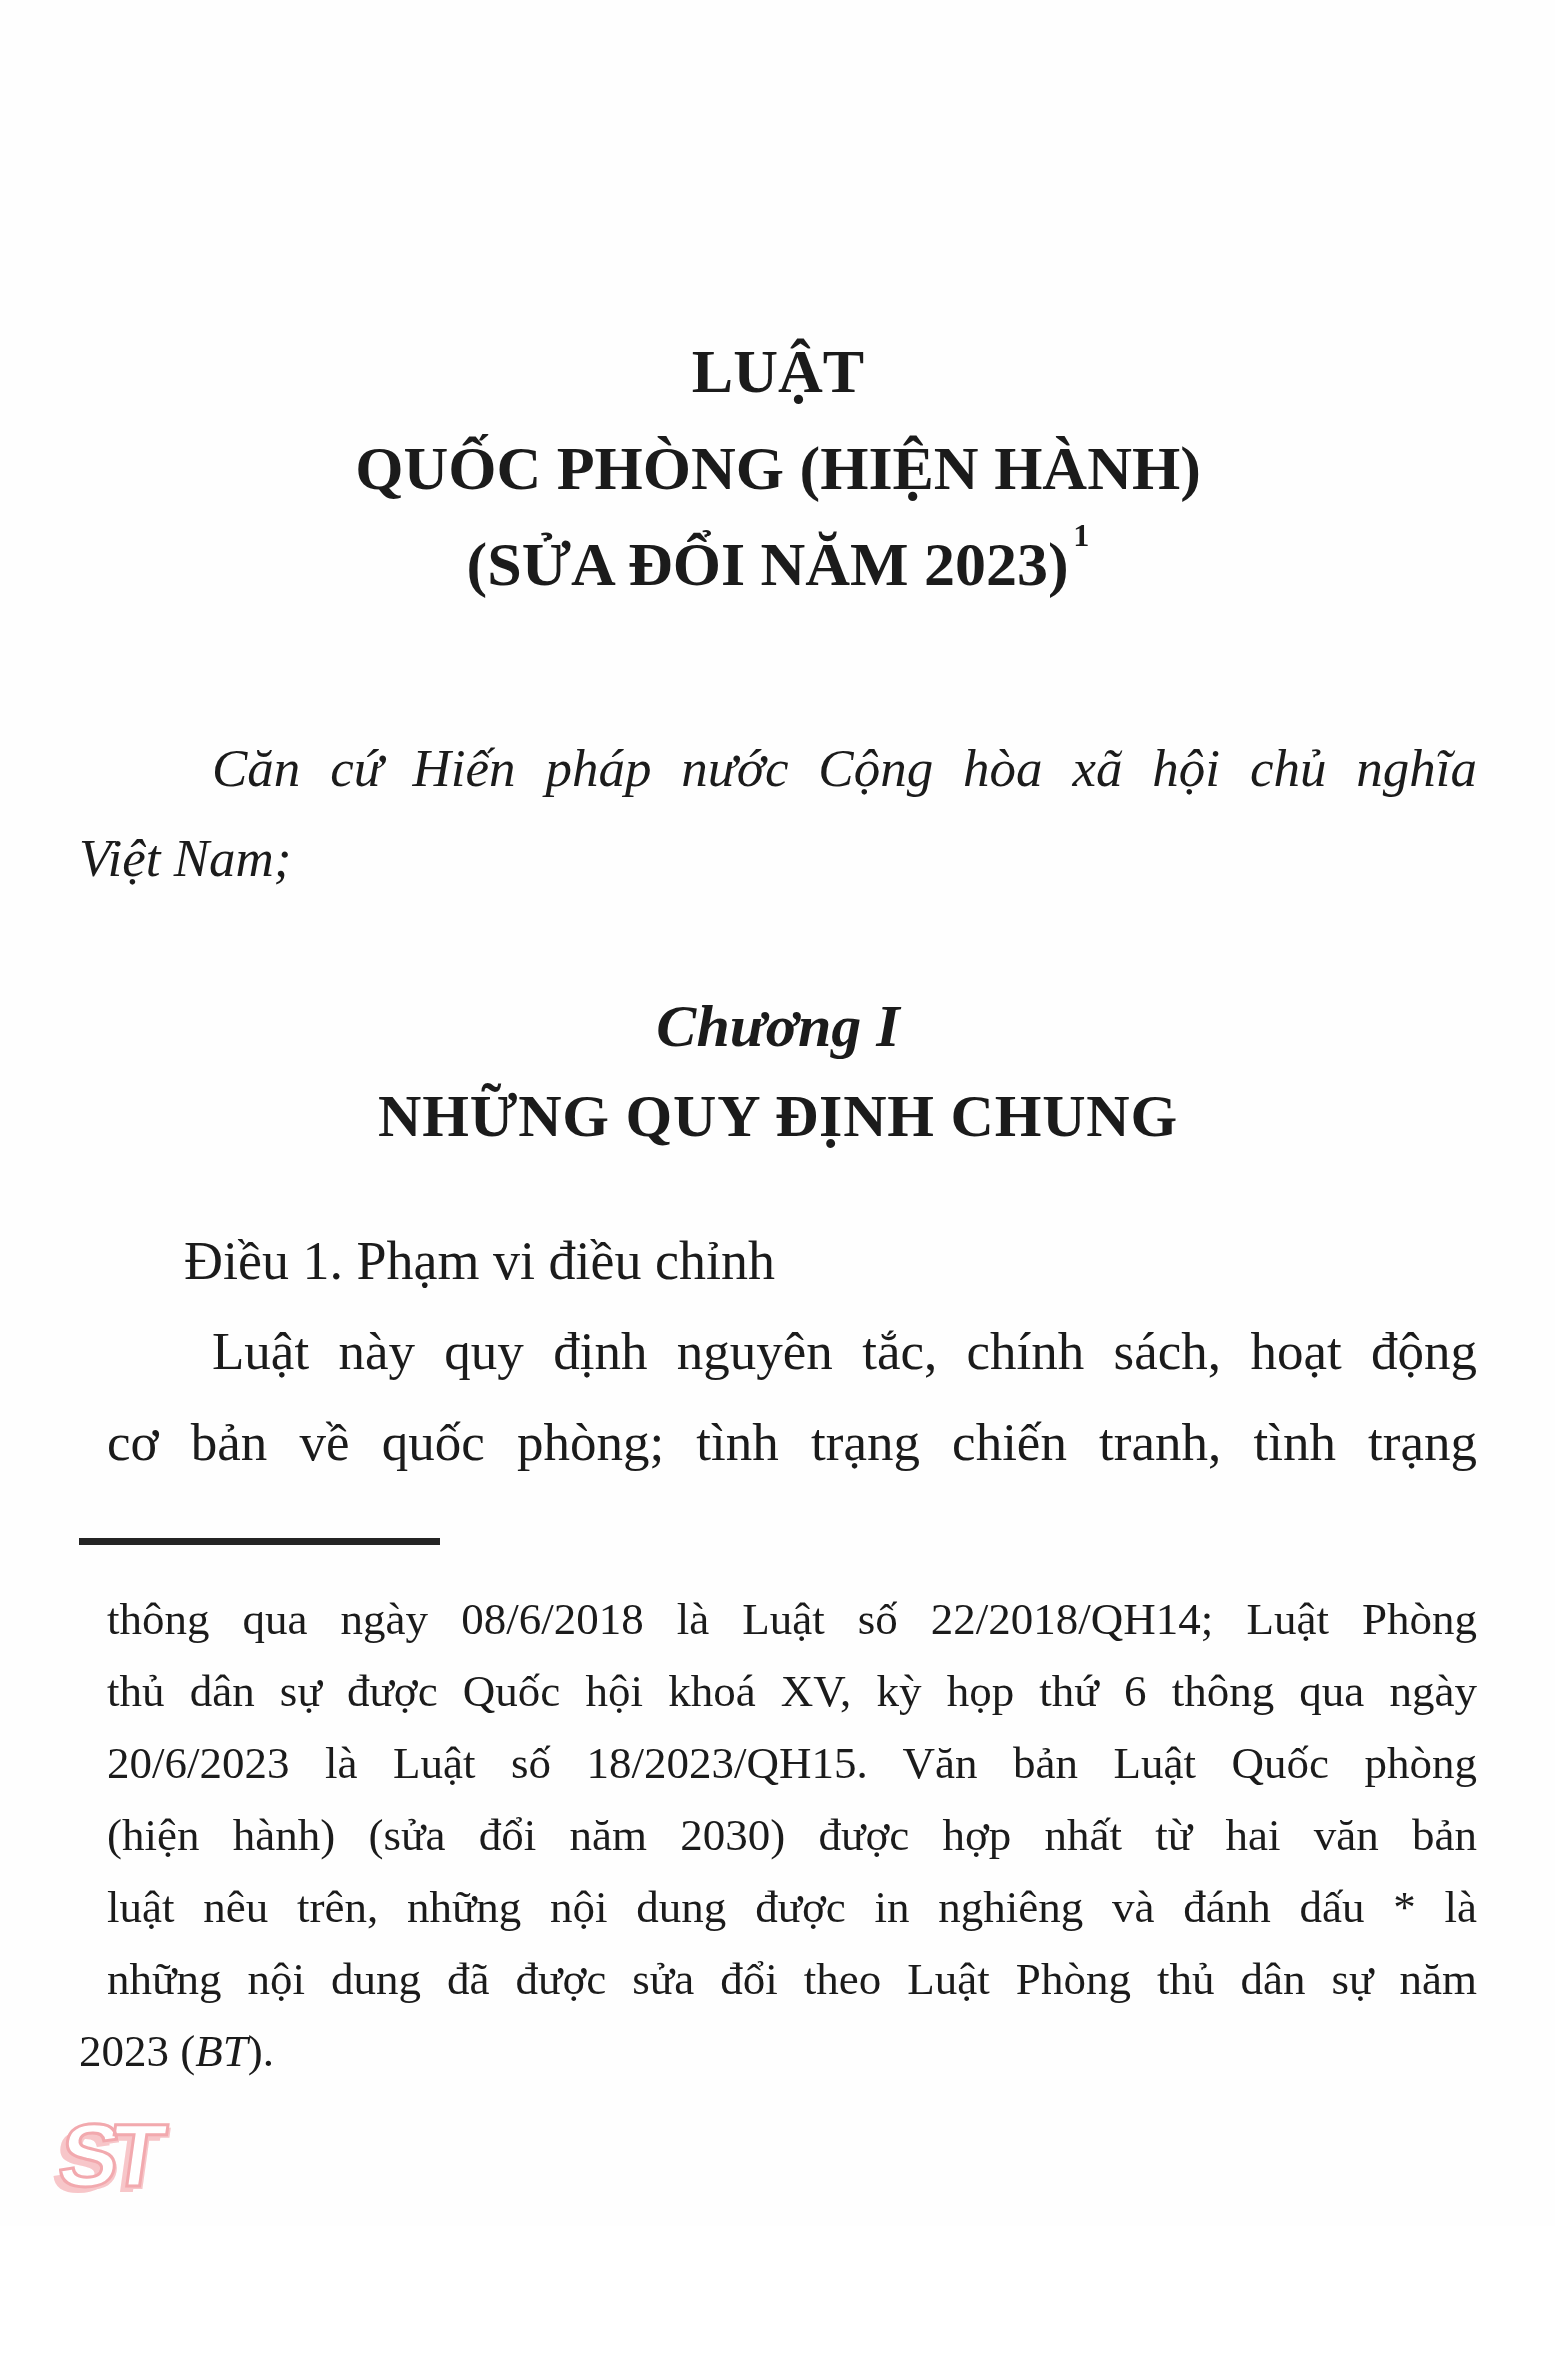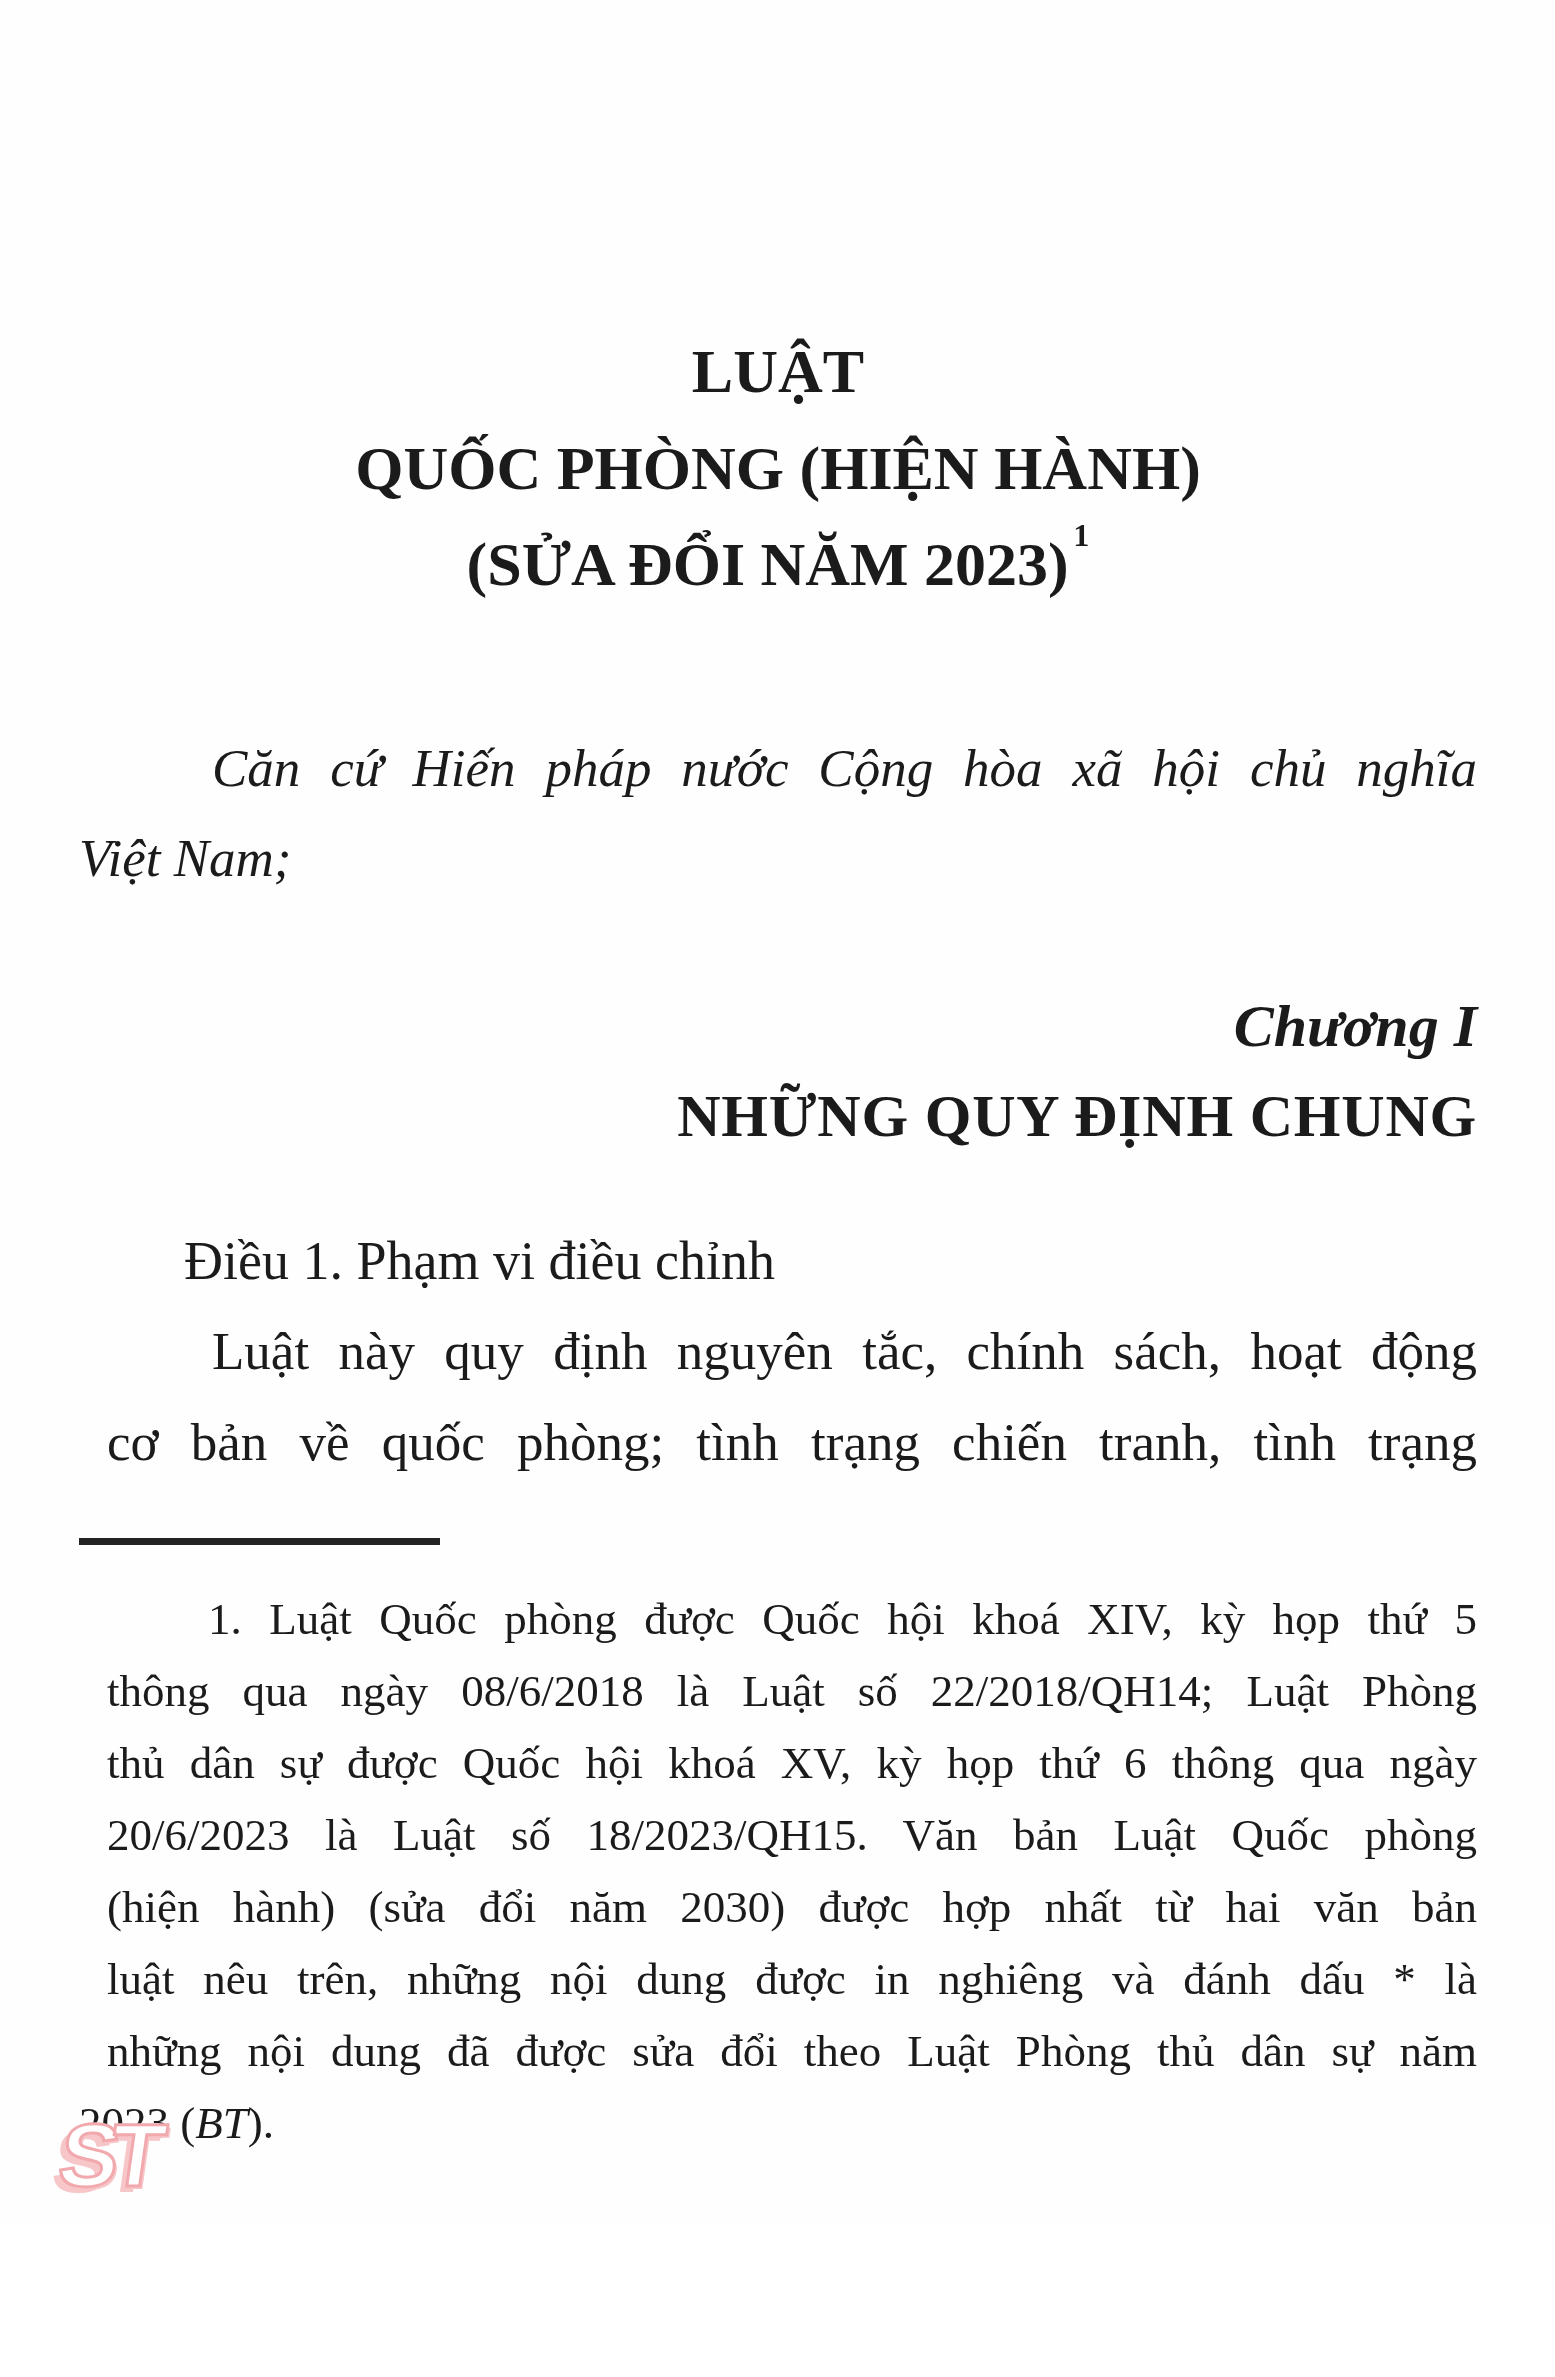--- a/index.html
+++ b/index.html
@@ -37,21 +37,21 @@
     line-height:1.7;
   }
 
   .line.indent { text-indent:105px; }
   .line.stretch { text-align:justify; text-align-last:justify;margin-left:28px; }
 
   .chapter {
     margin-top:78px;
     font-size:60px;
     font-weight:700;
-    text-align:right;
+    text-align:center;
     line-height:1.5;
   }
   .chapter-label { font-style:italic; }
   .chapter-title { letter-spacing:0.8px; }
 
   .article-heading {
     margin-top:56px;
     font-size:54px;
     font-weight:400;
     line-height:1.65;
@@ -124,21 +124,20 @@
     <div class="article-heading line indent">Điều 1. Phạm vi điều chỉnh</div>
 
     <div class="body-text">
         <div class="line indent stretch">Luật này quy định nguyên tắc, chính sách, hoạt động</div>
         <div class="line stretch">cơ bản về quốc phòng; tình trạng chiến tranh, tình trạng</div>
       </div>
 
     <div class="footnote-sep"></div>
 
     <div class="footnote">
-        <div class="line indent stretch">1. Luật Quốc phòng được Quốc hội khoá XIV, kỳ họp thứ 5</div>
         <div class="line stretch">thông qua ngày 08/6/2018 là Luật số 22/2018/QH14; Luật Phòng</div>
         <div class="line stretch">thủ dân sự được Quốc hội khoá XV, kỳ họp thứ 6 thông qua ngày</div>
         <div class="line stretch">20/6/2023 là Luật số 18/2023/QH15. Văn bản Luật Quốc phòng</div>
         <div class="line stretch">(hiện hành) (sửa đổi năm 2030) được hợp nhất từ hai văn bản</div>
         <div class="line stretch">luật nêu trên, những nội dung được in nghiêng và đánh dấu * là</div>
         <div class="line stretch">những nội dung đã được sửa đổi theo Luật Phòng thủ dân sự năm</div>
         <div class="line"><span>2023 (</span><span style="font-style: italic;">BT</span><span>).</span></div>
       </div>
 
   </div>

